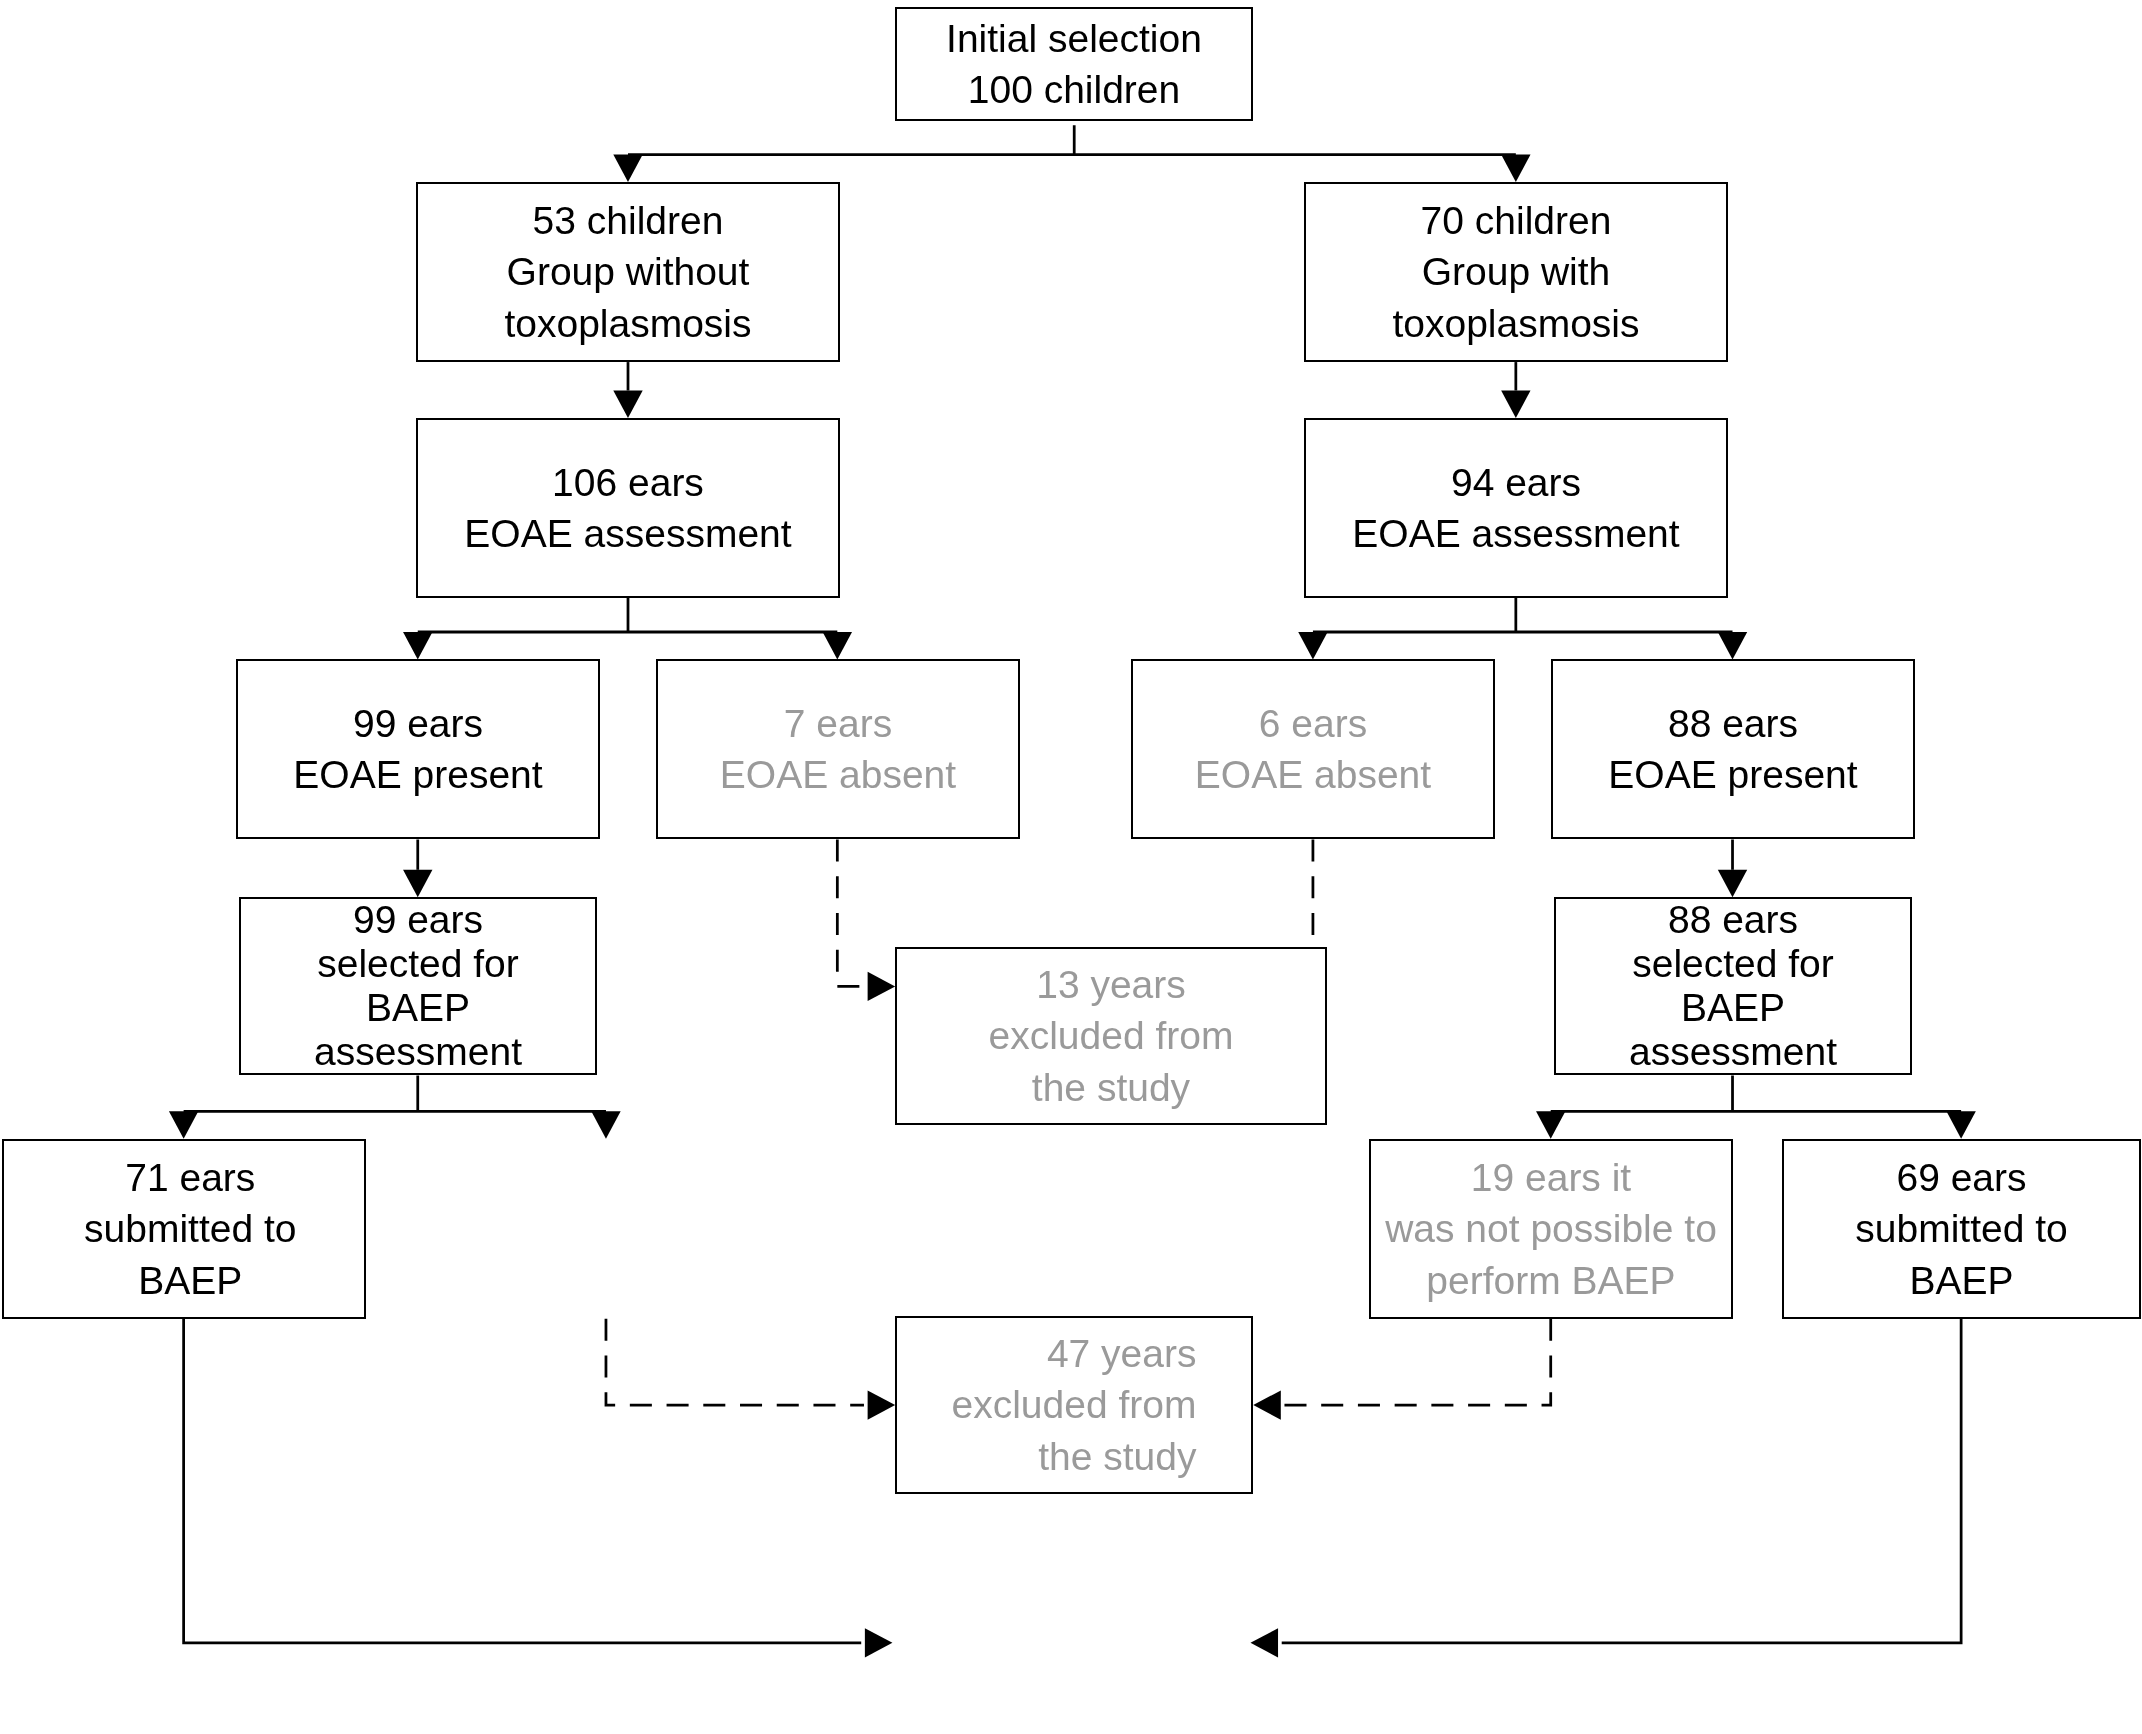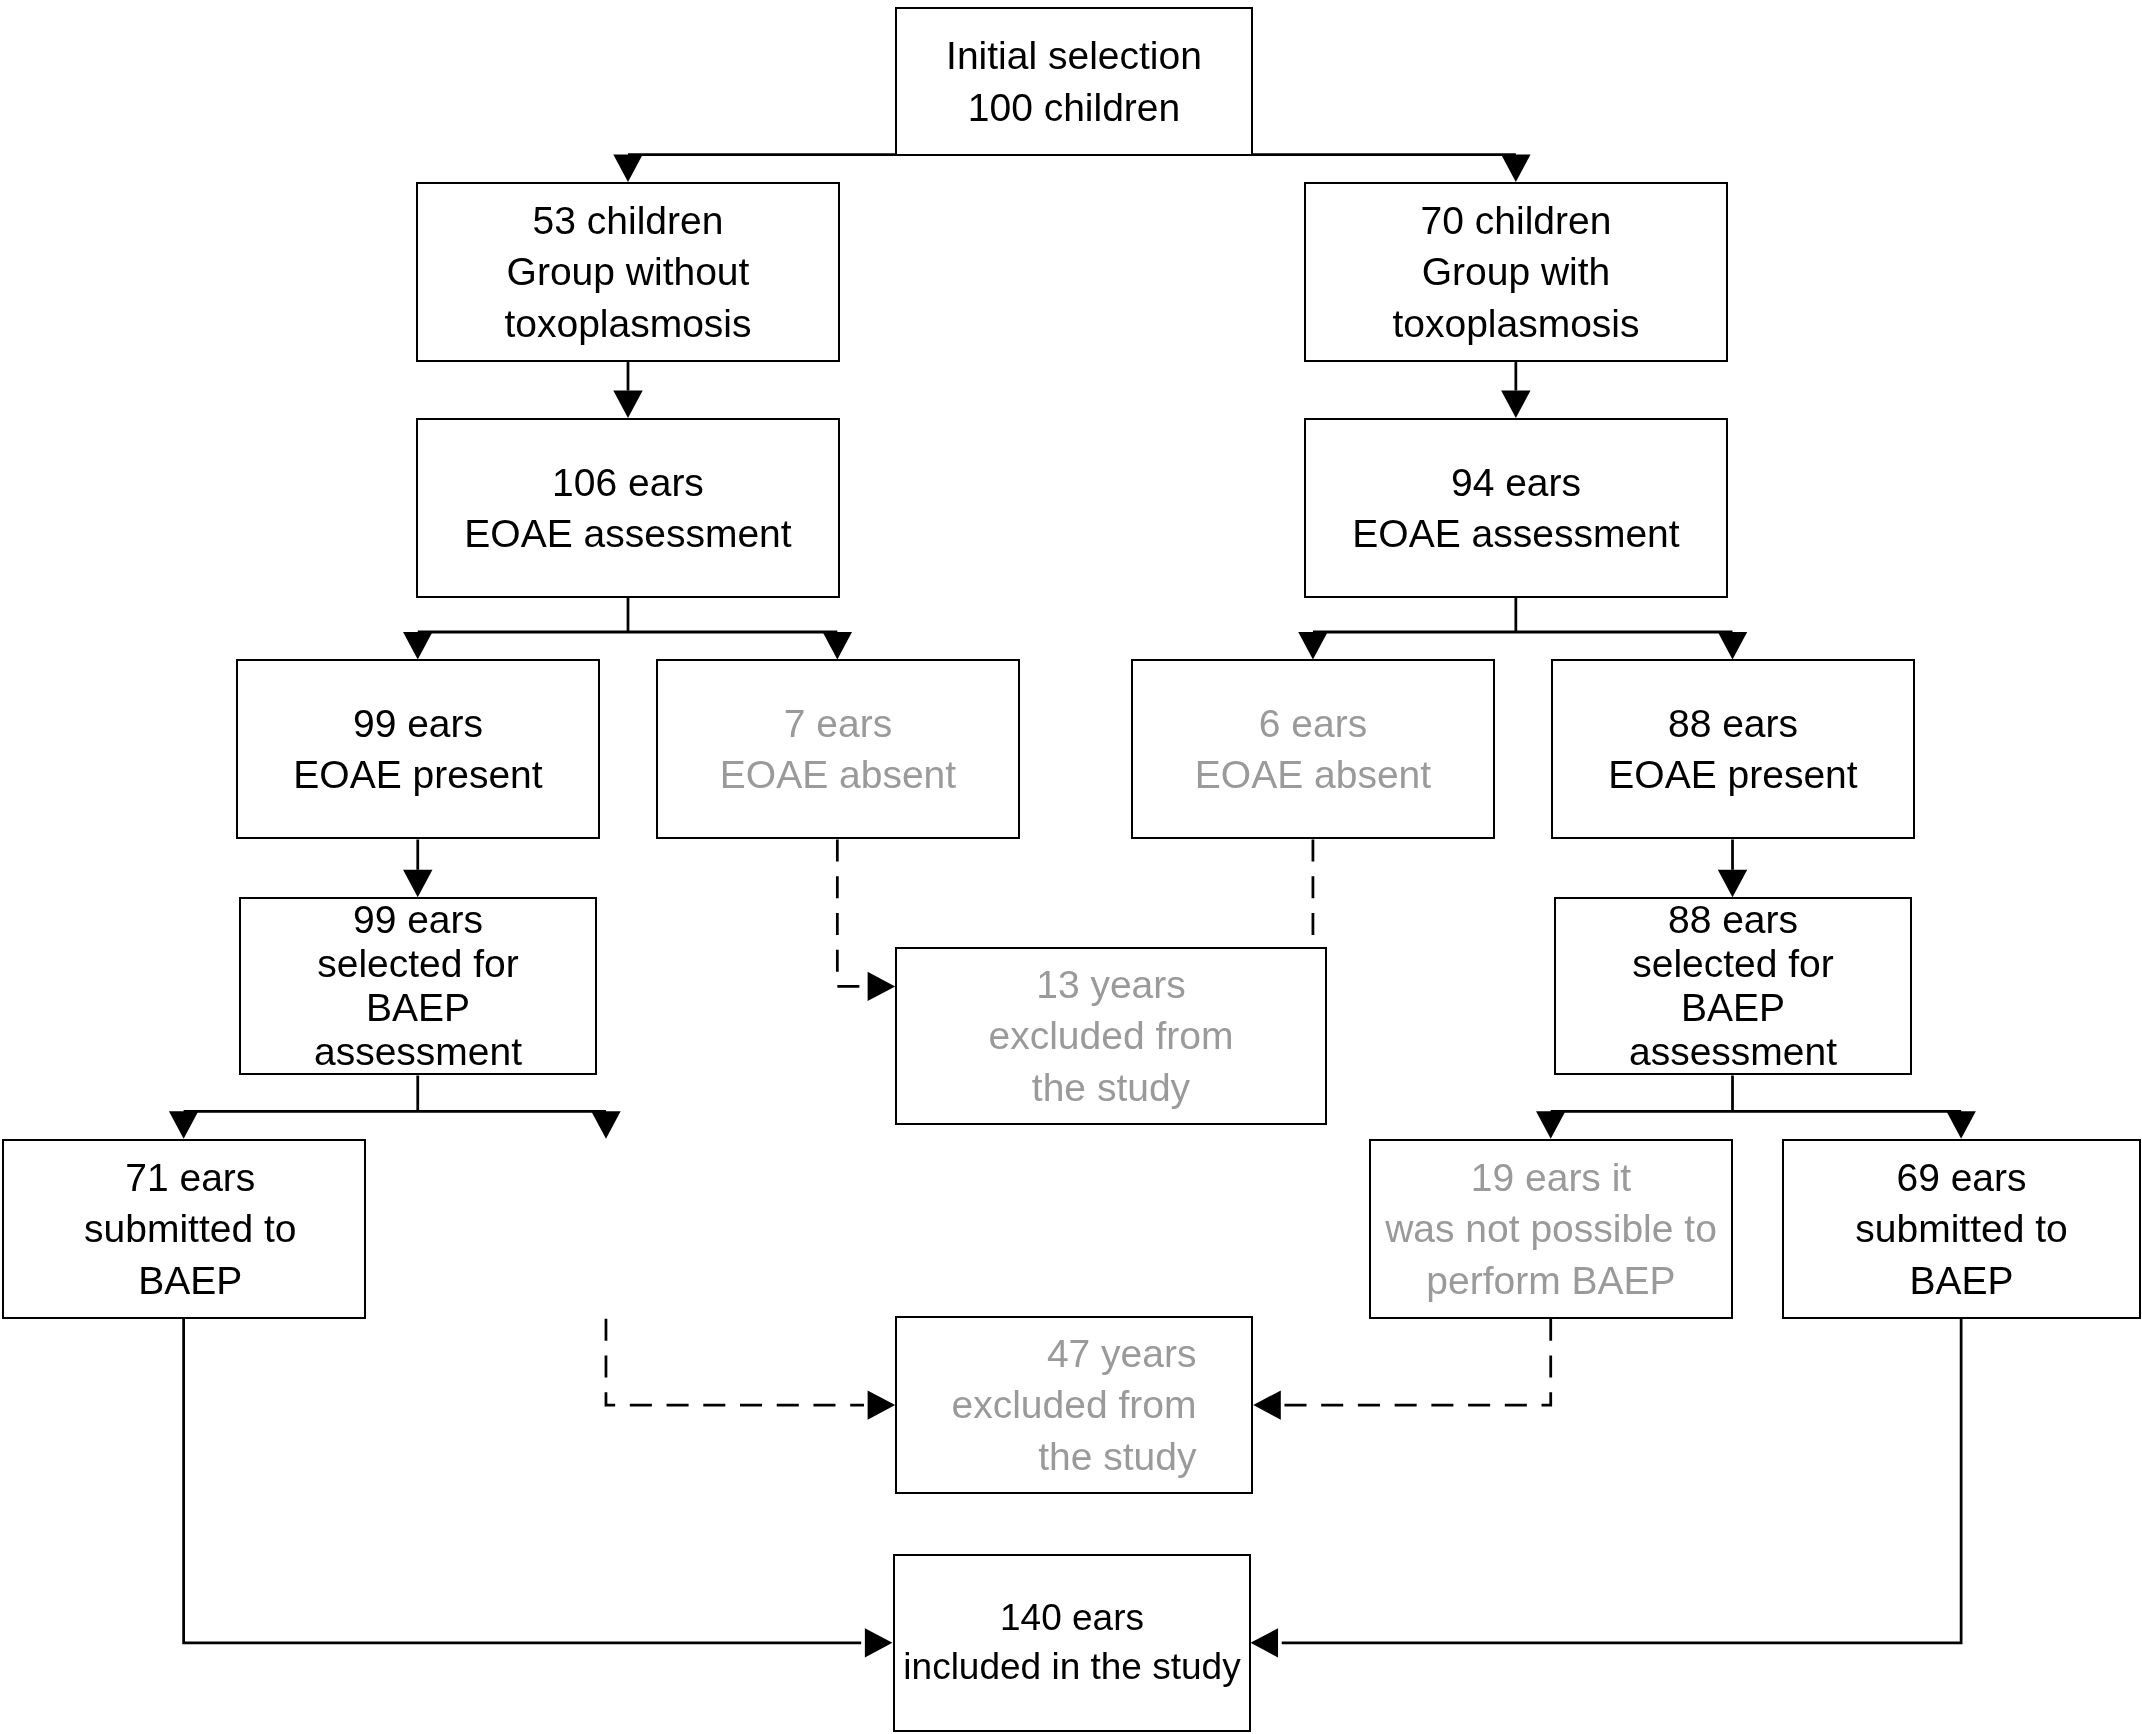--- a/index.html
+++ b/index.html
@@ -87,21 +87,21 @@
     <polygon points="945,1514 945,1546 975,1530"></polygon>
     <path class="dashed" d="M1689 1436 V1530 H1399"></path>
     <polygon points="1395,1514 1395,1546 1365,1530"></polygon>
 
     <path d="M200 1436 V1789 H938"></path>
     <polygon points="942,1773 942,1805 972,1789"></polygon>
     <path d="M2136 1436 V1789 H1396"></path>
     <polygon points="1392,1773 1392,1805 1362,1789"></polygon>
   </svg>
 
-  <div class="node" style="left:895px;top:7.3px;width:358px;height:149px;">Initial selection
+  <div class="node" style="left:895px;top:7.3px;width:358px;height:114px;">Initial selection
 100 children</div>
 
   <div class="node" style="left:416px;top:182px;width:424px;height:180px;">53 children
 Group without
 toxoplasmosis</div>
 
   <div class="node" style="left:1304px;top:182px;width:424px;height:180px;">70 children
 Group with
 toxoplasmosis</div>
 
@@ -147,17 +147,15 @@
 perform BAEP</div>
 
   <div class="node" style="left:1782px;top:1139px;width:359px;height:180px;">69 ears
 submitted to
 BAEP</div>
 
   <div class="node muted" style="left:895px;top:1316px;width:358px;height:178px;text-align:right;">47 years
 excluded from
 the study</div>
 
-  <div class="node final" style="left:893px;top:1554px;width:358px;height:178px;">140 ears
-included in the study</div>
 
 </div>
 
 
 </body></html>

